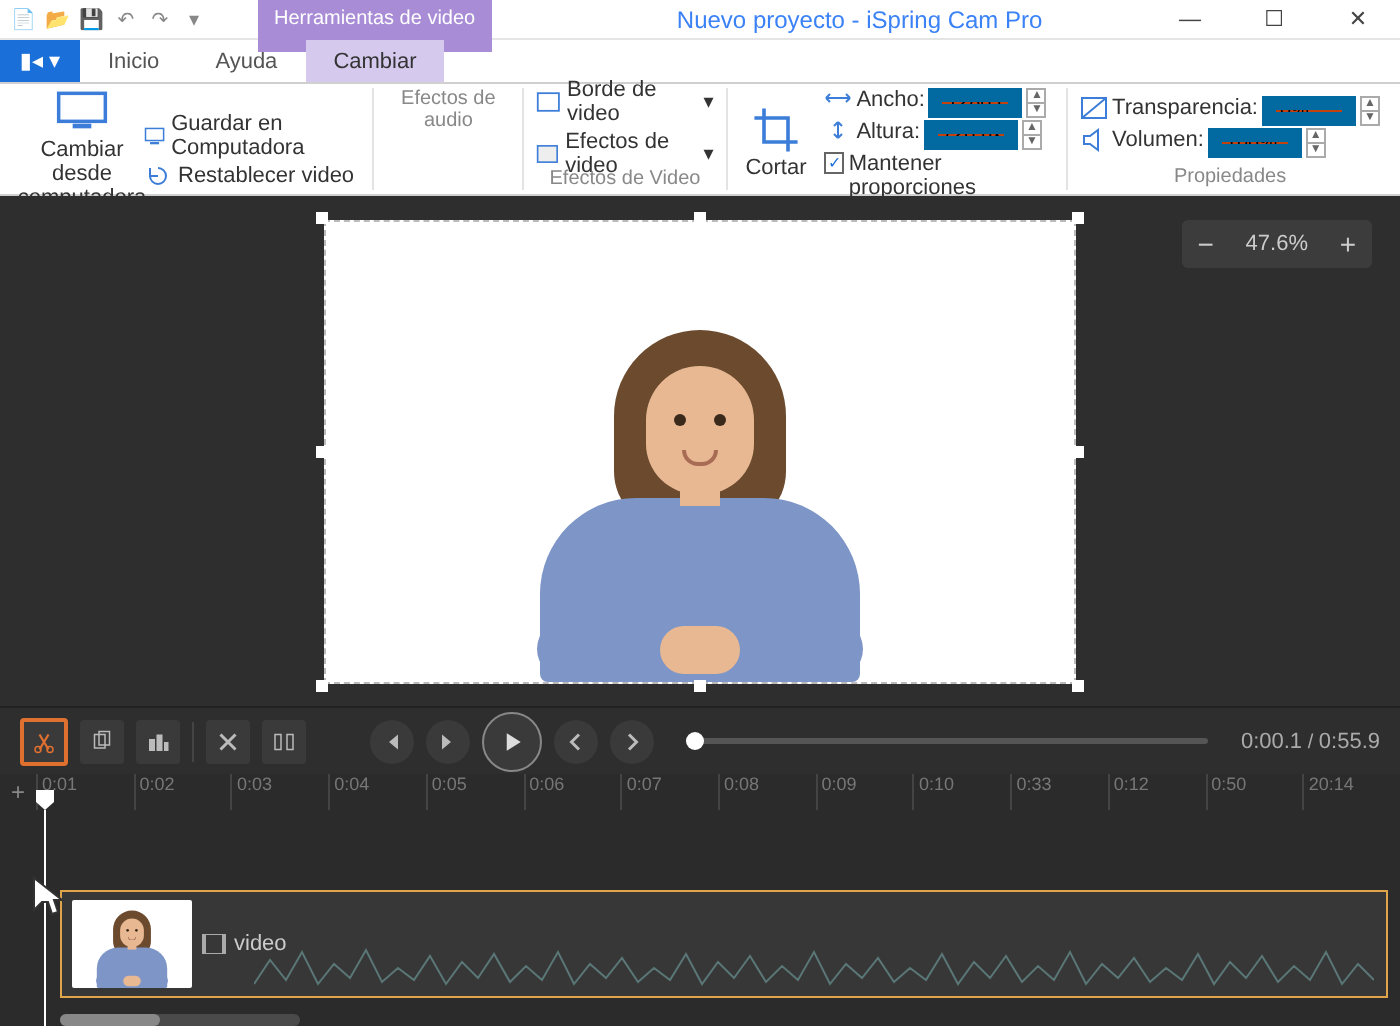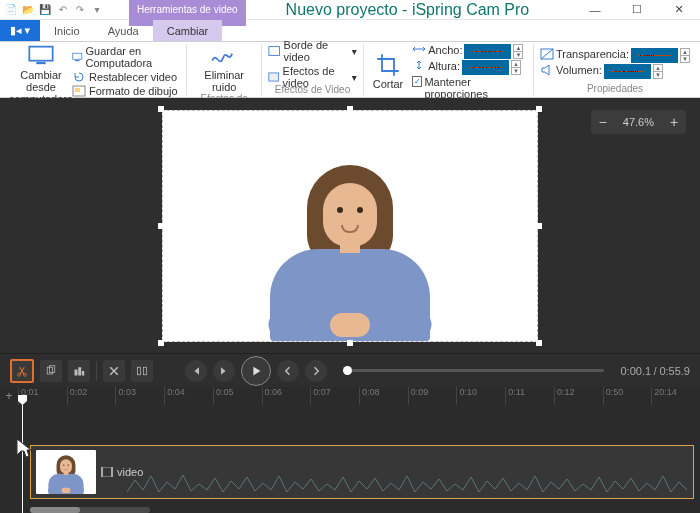--- a/index.html
+++ b/index.html
@@ -1,21 +1,21 @@
 <!DOCTYPE html>
 <html><head>
 <meta charset="utf-8">
 <style>
 *{box-sizing:border-box;margin:0;padding:0;font-family:"Segoe UI",Arial,sans-serif;font-size:11px;user-select:none}
 body{width:700px;height:513px;overflow:hidden;background:#fff;position:relative}
 .titlebar{height:20px;display:flex;align-items:center;background:#fff;border-bottom:1px solid #e5e5e5}
 .qat{display:flex;gap:1px;padding:0 4px}
 .qat .q{width:16px;height:16px;display:flex;align-items:center;justify-content:center;font-size:10px}
 .contextlabel{background:#a88cd6;color:#fff;padding:2px 8px;margin-left:20px;height:32px;display:flex;align-items:center;font-size:10px}
-.apptitle{flex:1;text-align:left;padding-left:40px;color:#0f766e;font-size:16px}
+.apptitle{flex:1;text-align:center;padding-left:40px;color:#3b82f6;font-size:12px}
 .winbtns{display:flex}
 .winbtns div{width:42px;height:20px;display:flex;align-items:center;justify-content:center;color:#444}
 .tabs{height:22px;display:flex;background:#fff;border-bottom:1px solid #d0d0d0}
 .filebtn{background:#1a6fd8;color:#fff;width:40px;display:flex;align-items:center;justify-content:center}
 .tab{padding:0 14px;display:flex;align-items:center;color:#555;cursor:pointer}
 .tab.ctx{background:#d5c9ee;color:#333}
 .ribbon{height:56px;background:#fff;display:flex;border-bottom:1px solid #d0d0d0;padding:2px 4px}
 .group{border-right:1px solid #e3e3e3;padding:0 6px;display:flex;flex-direction:column;justify-content:space-between}
 .glabel{text-align:center;color:#888;font-size:10px;padding-bottom:1px}
 .big{display:flex;flex-direction:column;align-items:center;justify-content:center;text-align:center;width:62px;color:#333;line-height:1.1;font-size:10px}
@@ -108,54 +108,41 @@
 <div class="ribbon">
   <div class="group">
     <div style="display:flex">
       <div class="big">
         <svg class="ic" viewBox="0 0 24 20">
             <rect x="2" y="2" width="20" height="12" fill="none" stroke="#3b7dd8" stroke-width="1.5"></rect>
             <rect x="8" y="15" width="8" height="2" fill="#3b7dd8"></rect>
           </svg>
         <span>Cambiar desde computadora</span>
       </div>
-      <div style="display:flex;flex-direction:column;justify-content:flex-start">
+      <div style="display:flex;flex-direction:column;justify-content:center">
         <div class="smallrow">
             <svg class="ic" viewBox="0 0 14 12">
               <rect x="1" y="1" width="12" height="8" fill="none" stroke="#3b7dd8"></rect>
               <rect x="4" y="10" width="6" height="1.5" fill="#3b7dd8"></rect>
             </svg>
             <span>Guardar en Computadora</span>
           </div>
         <div class="smallrow">
             <svg class="ic" viewBox="0 0 14 12">
               <path d="M7 2a4 4 0 1 1-4 4" fill="none" stroke="#3b7dd8"></path>
               <path d="M3 2l0 4 4 0" fill="none" stroke="#3b7dd8"></path>
             </svg>
             <span>Restablecer video</span>
           </div>
-        <div class="smallrow">
-            <svg class="ic" viewBox="0 0 14 12">
-              <rect x="1" y="1" width="12" height="10" fill="none" stroke="#888"></rect>
-              <rect x="3" y="3" width="5" height="4" fill="#ffd47a"></rect>
-            </svg>
-            <span>Formato de dibujo</span>
-          </div>
       </div>
     </div>
     <div class="glabel">Video</div>
   </div>
 
   <div class="group">
-    <div class="big">
-      <svg class="ic" viewBox="0 0 24 20">
-          <path d="M2 14c3-8 6 6 9-2s5 4 8-4" fill="none" stroke="#3b7dd8" stroke-width="1.5"></path>
-        </svg>
-      <span>Eliminar ruido</span>
-    </div>
     <div class="glabel">Efectos de audio</div>
   </div>
 
   <div class="group">
     <div style="display:flex;flex-direction:column;justify-content:center;height:40px">
       <div class="smallrow"><svg class="ic" viewBox="0 0 14 12">
             <rect x="1" y="1" width="12" height="10" fill="none" stroke="#3b7dd8"></rect>
           </svg><span>Borde de video</span> ▾</div>
       <div class="smallrow"><svg class="ic" viewBox="0 0 14 12">
             <rect x="1" y="1" width="12" height="10" fill="#eee" stroke="#3b7dd8"></rect>
@@ -336,21 +323,21 @@
 <div class="tick">0:01</div>
     <div class="tick">0:02</div>
     <div class="tick">0:03</div>
     <div class="tick">0:04</div>
     <div class="tick">0:05</div>
     <div class="tick">0:06</div>
     <div class="tick">0:07</div>
     <div class="tick">0:08</div>
     <div class="tick">0:09</div>
     <div class="tick">0:10</div>
-    <div class="tick">0:11</div>
+    <div class="tick">0:33</div>
     <div class="tick">0:12</div>
     <div class="tick">0:50</div>
     <div class="tick">20:14</div>
   </div>
 
 <div class="timeline">
   <div class="playhead">
       <div class="grip"></div>
     </div>
   <div class="cursor">

